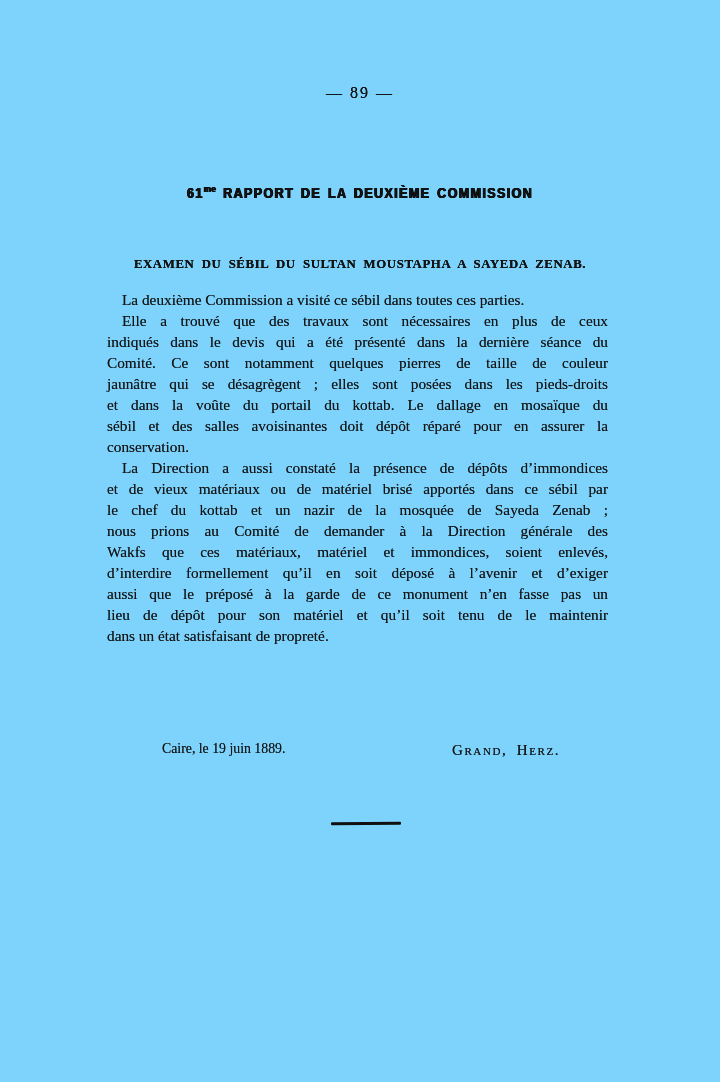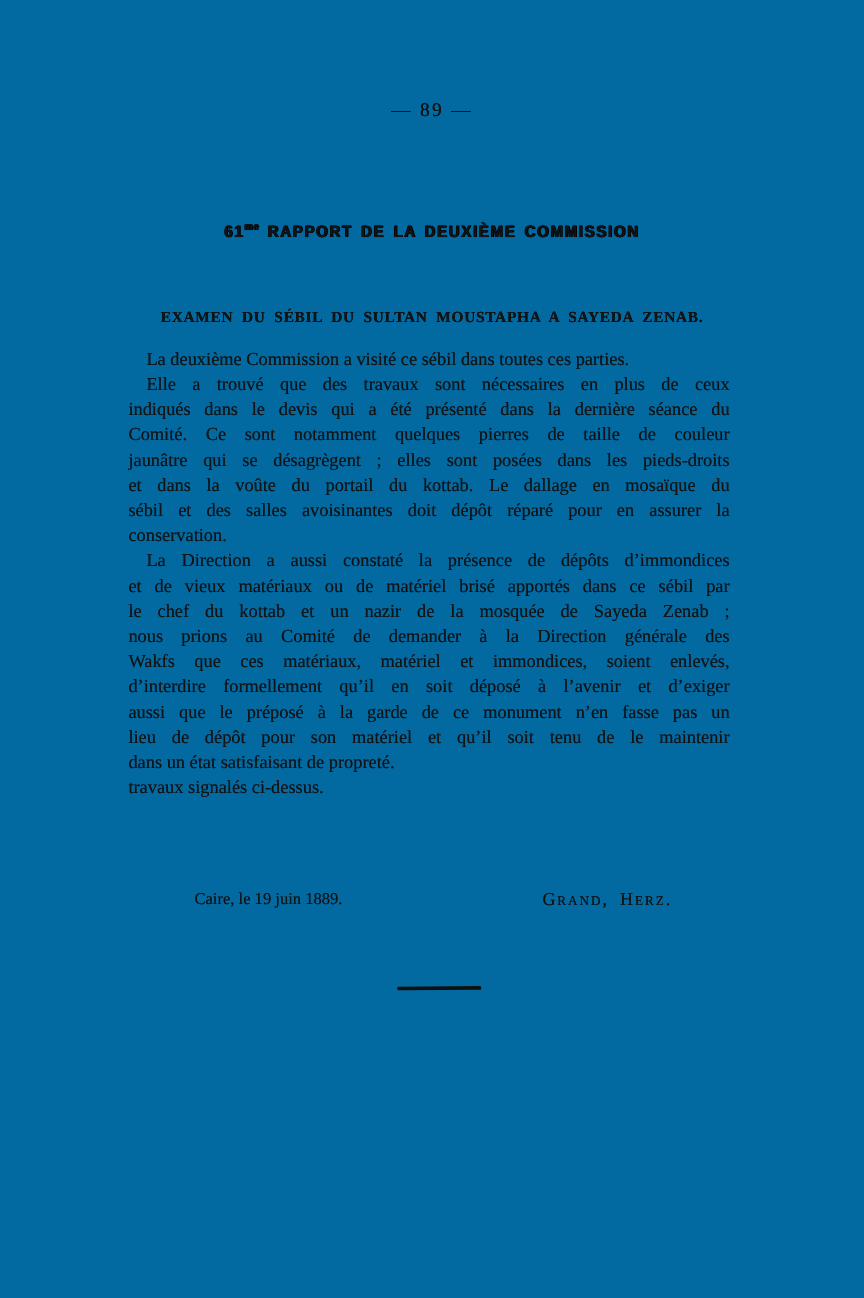--- a/index.html
+++ b/index.html
@@ -4,21 +4,21 @@
 <style>
   html, body {
     margin: 0;
     padding: 0;
     background: #ffffff;
   }
   .page {
     position: relative;
     width: 720px;
     height: 1082px;
-    background: #0369a1;
+    background: #7dd3fc;
     outline: 1px solid #d6d6d6;
     font-family: "Liberation Serif", serif;
     color: #141414;
     overflow: hidden;
   }
   .pagenum {
     position: absolute;
     top: 84px;
     left: 0;
     right: 0;
@@ -133,21 +133,20 @@
         <div class="line">et de vieux matériaux ou de matériel brisé apportés dans ce sébil par</div>
         <div class="line">le chef du kottab et un nazir de la mosquée de Sayeda Zenab ;</div>
         <div class="line">nous prions au Comité de demander à la Direction générale des</div>
         <div class="line">Wakfs que ces matériaux, matériel et immondices, soient enlevés,</div>
         <div class="line">d’interdire formellement qu’il en soit déposé à l’avenir et d’exiger</div>
         <div class="line">aussi que le préposé à la garde de ce monument n’en fasse pas un</div>
         <div class="line">lieu de dépôt pour son matériel et qu’il soit tenu de le maintenir</div>
         <div class="line pend">dans un état satisfaisant de propreté.</div>
       </div>
       <div class="para">
-        <div class="line pend">travaux signalés ci-dessus.</div>
       </div>
     </div>
 
   <div class="dateline">Caire, le 19 juin 1889.</div>
 
   <div class="signature">Grand, Herz.</div>
 
   <div class="endrule"></div>
 </div>
 

